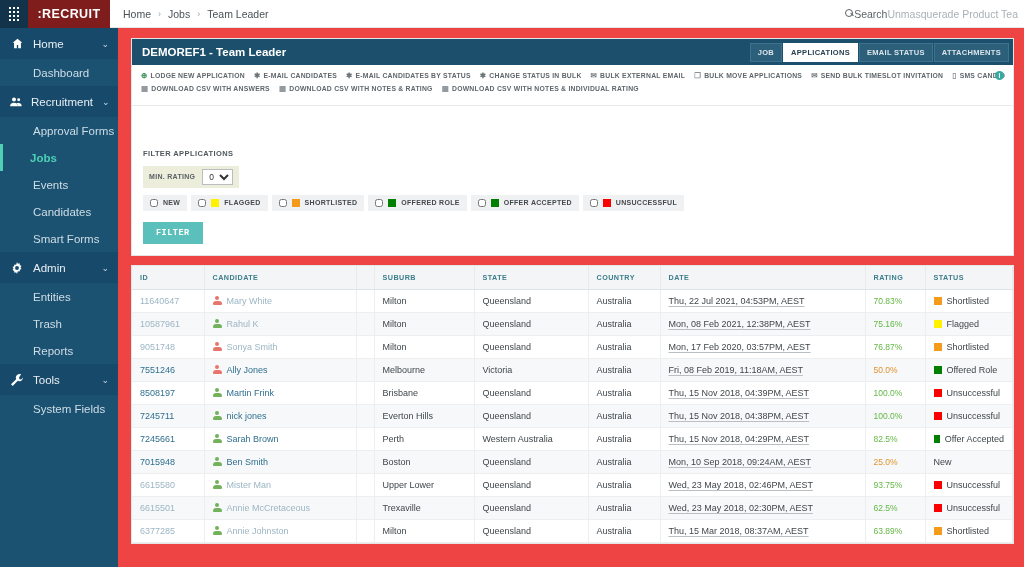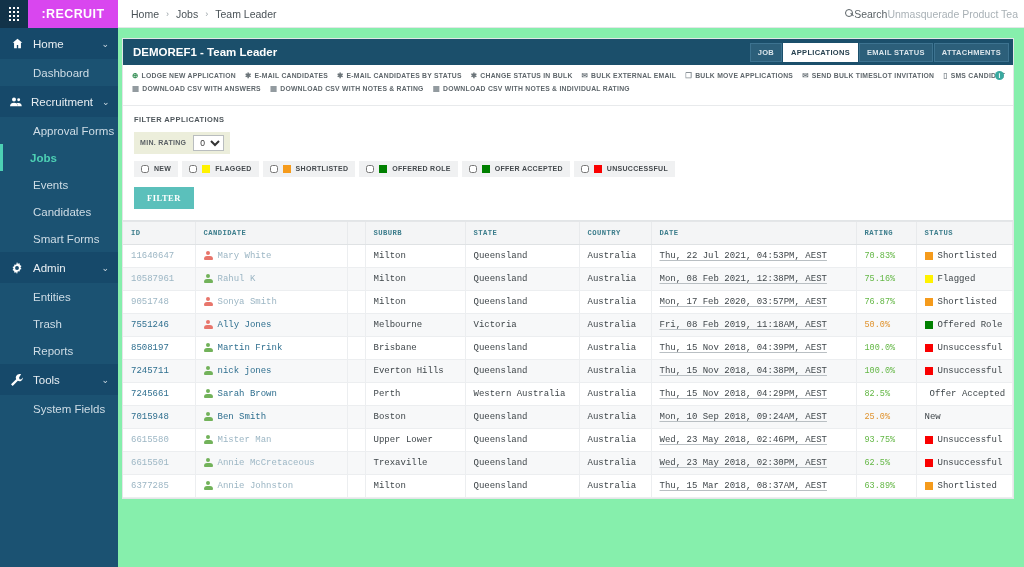--- a/index.html
+++ b/index.html
@@ -13,21 +13,21 @@
 
   
   .topbar { height: 28px; display: flex; flex: 0 0 28px; }
   .tb-grid {
     width: 28px; background: #123349;
     display: flex; align-items: center; justify-content: center;
   }
   .dotgrid { display: grid; grid-template-columns: repeat(3,2px); gap: 2px; }
   .dotgrid i { width: 2px; height: 2px; background: #ffffff; display: block; }
   .tb-logo {
-    width: 90px; background: #d946ef; color: #fff;
+    width: 82px; background: #7f1d1d; color: #fff;
     font-size: 12.5px; font-weight: bold; letter-spacing: .4px;
     display: flex; align-items: center; justify-content: center;
   }
   .tb-rest {
     flex: 1; background: #fff; border-bottom: 1px solid #e3e6e8;
     display: flex; align-items: center; justify-content: space-between;
     padding: 0 6px 0 13px;
   }
   .crumbs { display: flex; align-items: center; gap: 7px; font-size: 10.5px; color: #4a5257; }
   .crumbs .sep { color: #9aa3a8; font-size: 9px; }
@@ -52,21 +52,21 @@
   .nav-group .gl { flex: 1; }
   .nav-group .chev { font-size: 9px; color: #cfdbe3; }
   .nav-item {
     height: 27px; display: flex; align-items: center;
     padding-left: 30px; color: #cfdde6; font-size: 11.5px;
     border-left: 3px solid transparent;
   }
   .nav-item.active { color: #4dd0b4; border-left-color: #4dd0b4; font-weight: bold; padding-left: 27px; }
 
   
-  .main { flex: 1; background: #86efac; padding: 10px 10px 0 4px; min-width: 0; }
+  .main { flex: 1; background: #ef4444; padding: 10px 10px 0 13px; min-width: 0; }
   .panel { background: #fff; border: 1px solid #e2e5e7; }
 
   .panel-head {
     background: #1b4f6b; height: 26px; display: flex; align-items: center;
     justify-content: space-between; padding: 0 4px 0 10px;
   }
   .panel-title { color: #fff; font-size: 11.5px; font-weight: bold; }
   .tabs { display: flex; gap: 1px; }
   .tab {
     font-size: 7.5px; font-weight: bold; letter-spacing: .3px;
@@ -88,47 +88,47 @@
   .ic.doc  { color: #8b9399; }
   .ic.tbl  { color: #8b9399; }
   .ic.sms  { color: #8b9399; }
   .info-dot {
     position: absolute; right: 9px; top: 6px; width: 9px; height: 9px;
     border-radius: 50%; background: #3aa9a0; color: #fff;
     font-size: 6.5px; line-height: 9px; text-align: center; font-weight: bold;
   }
 
   .filters { padding: 9px 9px 11px 11px; background: #fff; }
-  .filters-title { font-size: 7.5px; font-weight: bold; letter-spacing: .4px; color: #4f575c; margin-bottom: 7px; }
+  .filters-title { font-size: 7.5px; font-weight: bold; letter-spacing: .4px; color: #4f575c; margin-bottom: 7px; margin-top: 34px; }
   .minrating {
     display: inline-flex; align-items: center; gap: 7px;
     background: #eceedb; padding: 3px 6px; margin-bottom: 7px;
   }
   .minrating .ml { font-size: 7px; font-weight: bold; letter-spacing: .3px; color: #5a6065; }
   .minrating select {
     font-family: "Liberation Sans", sans-serif; font-size: 8.5px;
     padding: 1px 2px; border: 1px solid #b9bdbf; background: #fff; color: #333;
   }
   .statusrow { display: flex; gap: 4px; margin-bottom: 10px; flex-wrap: nowrap; }
   .schk {
     display: flex; align-items: center; gap: 5px;
     background: #f0f1f2; padding: 4px 7px;
   }
   .schk input { width: 8px; height: 8px; margin: 0; }
   .sw { width: 8px; height: 8px; display: inline-block; }
   .schk .lb { font-size: 7px; font-weight: bold; letter-spacing: .3px; color: #44494d; white-space: nowrap; }
   .filter-btn {
     background: #5bc0bb; color: #fff; border: none;
-    font-family: Liberation Serif, serif;
+    font-family: Liberation Mono, monospace;
     font-size: 8.5px; font-weight: bold; letter-spacing: .5px;
     padding: 6px 13px; cursor: pointer;
   }
 
   
-  .tablewrap { background: #fff; border: 1px solid #e4e6e8; font-family: Liberation Mono, monospace; }
+  .tablewrap { margin-top: 9px; background: #fff; border: 1px solid #e4e6e8; }
   table { width: 100%; border-collapse: collapse; table-layout: fixed; }
   thead th {
     background: #f4f5f6; text-align: left;
     font-size: 7.2px; font-weight: bold; letter-spacing: .45px; color: #3c7d8c;
     padding: 7px 8px; border-bottom: 1px solid #dfe2e4; border-right: 1px solid #e8eaec;
   }
   tbody td {
     font-size: 9px; color: #3f464a; padding: 6px 8px;
     border-bottom: 1px solid #eceef0; border-right: 1px solid #eceef0;
     white-space: nowrap; overflow: hidden; text-overflow: ellipsis;

